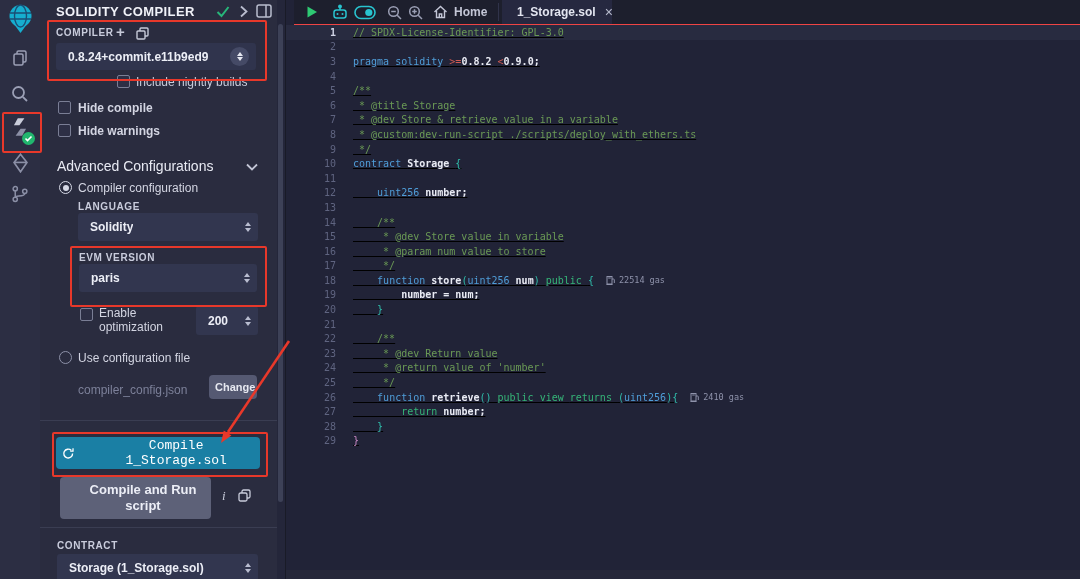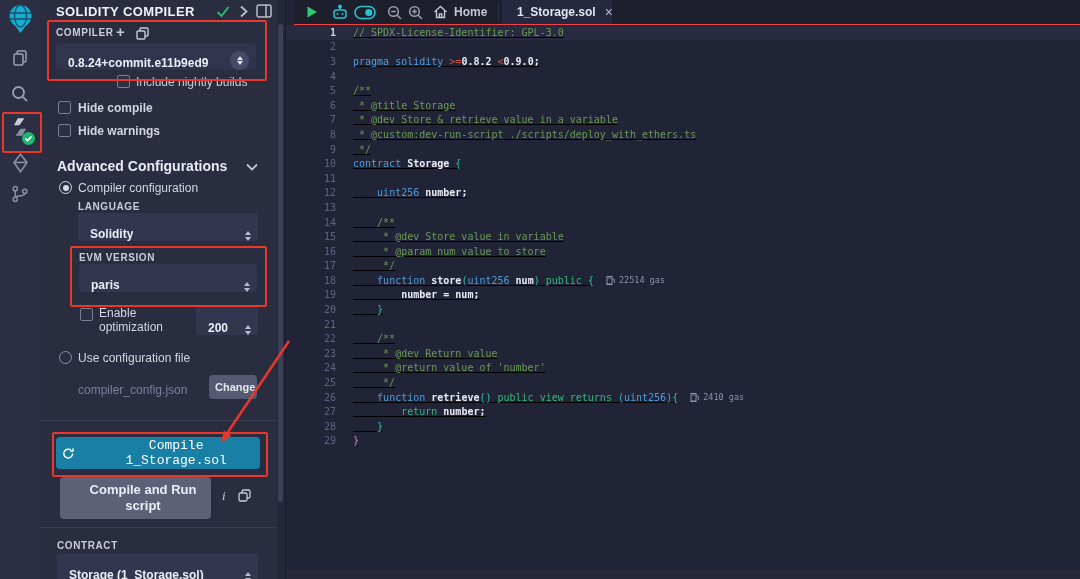--- a/index.html
+++ b/index.html
@@ -13,21 +13,21 @@
 
   
   .side-panel{position:absolute;left:40px;top:0;width:237px;height:579px;background:#2a2c3f;}
   .sp-title{position:absolute;left:16px;top:3px;font-size:13px;font-weight:700;letter-spacing:.4px;color:#f1f2f8;line-height:18px;}
   .sm-label{position:absolute;font-size:10px;font-weight:700;letter-spacing:.6px;color:#c9ccdc;}
   .cb{position:absolute;width:13px;height:13px;border:1px solid #7a7e95;border-radius:2px;background:#2d2f45;box-sizing:border-box;}
   .cb-label{position:absolute;font-size:12px;font-weight:600;color:#d3d5e2;line-height:14px;}
   .radio{position:absolute;width:13px;height:13px;border-radius:50%;border:1.5px solid #8d91a8;box-sizing:border-box;}
   .radio.sel{border-color:#d6d9e6;}
   .radio.sel::after{content:'';position:absolute;inset:2.5px;border-radius:50%;background:#d6d9e6;}
-  .sel-box{position:absolute;display:flex;align-items:flex-end;justify-content:space-between;
+  .sel-box{position:absolute;display:flex;align-items:center;justify-content:space-between;
            background:#32364f;border-radius:3px;padding:0 7px 0 12px;box-sizing:border-box;cursor:pointer;}
   .sel-box .val{font-size:12px;font-weight:600;color:#eceef6;white-space:nowrap;overflow:hidden;}
   .stepper{display:flex;flex-direction:column;gap:2px;align-items:center;}
   .tri-up{width:0;height:0;border-left:3.5px solid transparent;border-right:3.5px solid transparent;border-bottom:4px solid #b9bdd0;}
   .tri-down{width:0;height:0;border-left:3.5px solid transparent;border-right:3.5px solid transparent;border-top:4px solid #b9bdd0;}
   .stepper-circle{width:19px;height:19px;border-radius:50%;background:#454a66;display:flex;flex-direction:column;gap:1px;align-items:center;justify-content:center;}
   .divider{position:absolute;left:0;width:237px;height:1px;background:#3a3d52;}
   .btn{position:absolute;border:none;border-radius:4px;color:#fff;cursor:pointer;font-family:"Liberation Sans",sans-serif;}
   .btn-compile{background:#1a7fa4;font-size:13px;font-weight:400;display:flex;align-items:center;justify-content:center;gap:24px;font-family:Liberation Mono, monospace;}
   .btn-run{background:#5d6178;font-size:13px;font-weight:600;line-height:16px;text-align:center;padding:0 14px;color:#eceef6;}
@@ -155,21 +155,21 @@
 
     <div class="cb" style="left:77px;top:75px;"></div>
     <div class="cb-label" style="left:96px;top:75px;font-weight:400;color:#c9ccdb;">Include nightly builds</div>
 
     <div class="cb" style="left:18px;top:101px;"></div>
     <div class="cb-label" style="left:38px;top:101px;">Hide compile</div>
 
     <div class="cb" style="left:18px;top:124px;"></div>
     <div class="cb-label" style="left:38px;top:124px;">Hide warnings</div>
 
-    <div class="abs" style="left:17px;top:158px;font-size:14px;font-weight:700;color:#e8eaf3;">Advanced Configurations</div>
+    <div class="abs" style="left:17px;top:158px;font-size:14px;font-weight:400;color:#e8eaf3;">Advanced Configurations</div>
     <div class="abs" style="left:206px;top:163px;">
       <svg width="12" height="8" viewBox="0 0 12 8" fill="none" stroke="#c3c6d6" stroke-width="1.8">
           <path d="M1 1.5 L6 6.5 L11 1.5"></path>
         </svg>
     </div>
 
     <div class="radio sel" style="left:19px;top:181px;"></div>
     <div class="cb-label" style="left:38px;top:181px;font-weight:400;color:#d3d5e2;">Compiler configuration</div>
 
     <div class="sm-label" style="left:38px;top:201px;">LANGUAGE</div>

